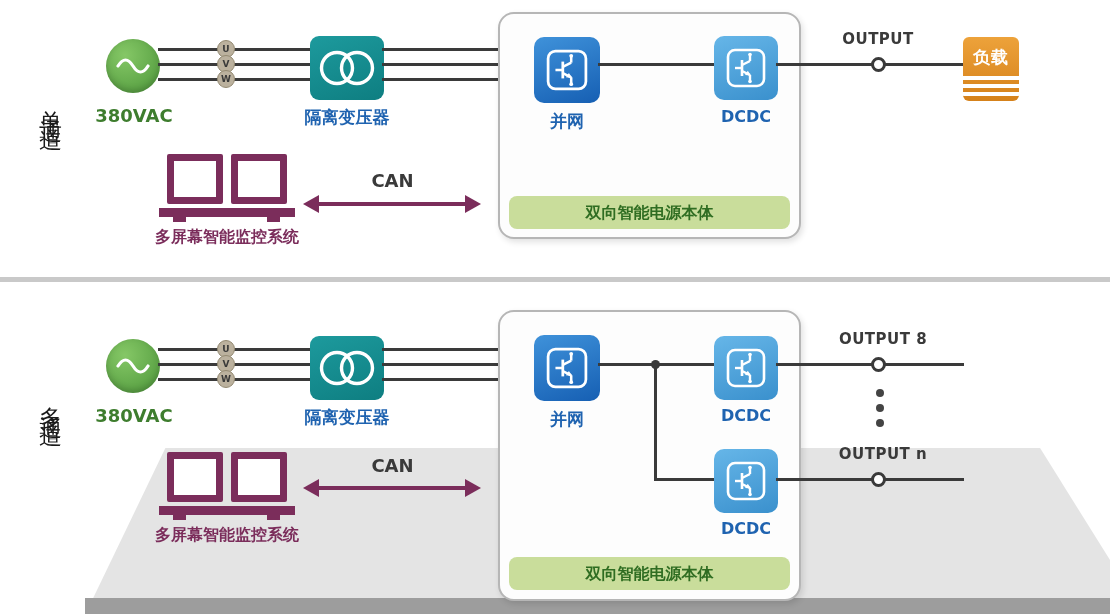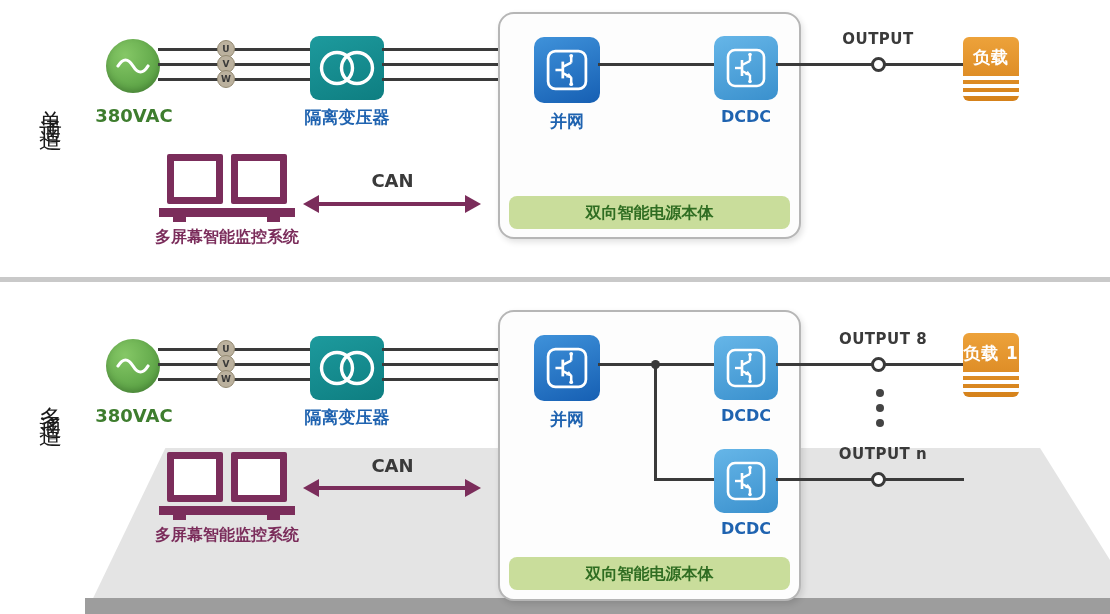--- a/index.html
+++ b/index.html
@@ -243,28 +243,20 @@
   <div class="dark-label" style="left:833px;top:330px;width:100px;font-size:15px;letter-spacing:.5px">OUTPUT 8</div>
 
   <div class="line" style="left:776px;top:478px;width:188px"></div>
   <div class="node" style="left:871px;top:472px"></div>
   <div class="dark-label" style="left:833px;top:445px;width:100px;font-size:15px;letter-spacing:.5px">OUTPUT n</div>
 
   <div class="dot" style="left:876px;top:389px;width:8px;height:8px;background:#444"></div>
   <div class="dot" style="left:876px;top:404px;width:8px;height:8px;background:#444"></div>
   <div class="dot" style="left:876px;top:419px;width:8px;height:8px;background:#444"></div>
 
-  <div class="load" style="left:963px;top:333px">
-    <div class="cap">负载 1</div>
-    <div class="stripes">
-        <i></i>
-        <i></i>
-        <i></i>
-      </div>
-  </div>
 
   <div class="abs" style="left:159px;top:452px;width:136px;height:70px">
     <div class="monitor" style="left:8px;top:0"></div>
     <div class="monitor" style="left:72px;top:0"></div>
     <div class="mbar" style="left:0;top:54px;width:136px;height:9px"></div>
     <div class="mbar" style="left:14px;top:63px;width:13px;height:5px"></div>
     <div class="mbar" style="left:108px;top:63px;width:13px;height:5px"></div>
   </div>
   <div class="plum-label" style="left:122px;top:525px;width:210px">多屏幕智能监控系统</div>
 

